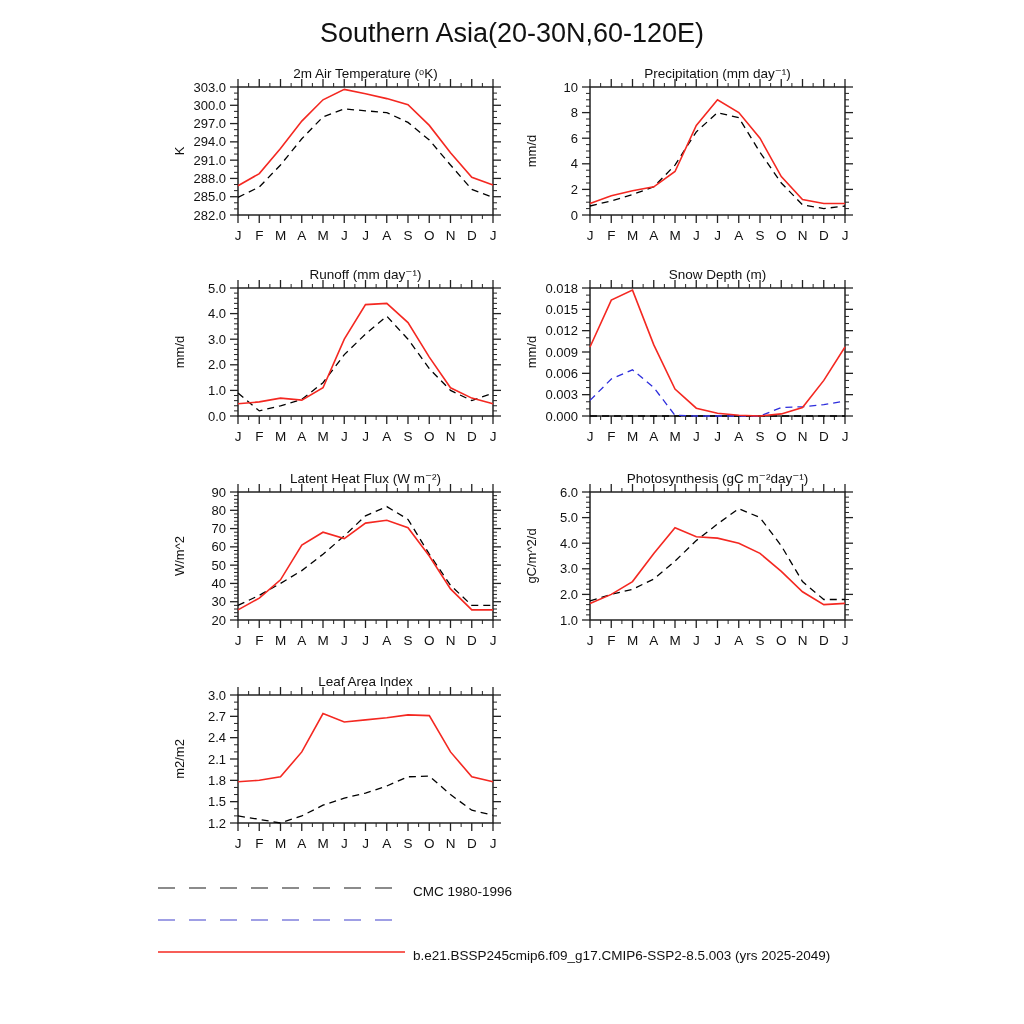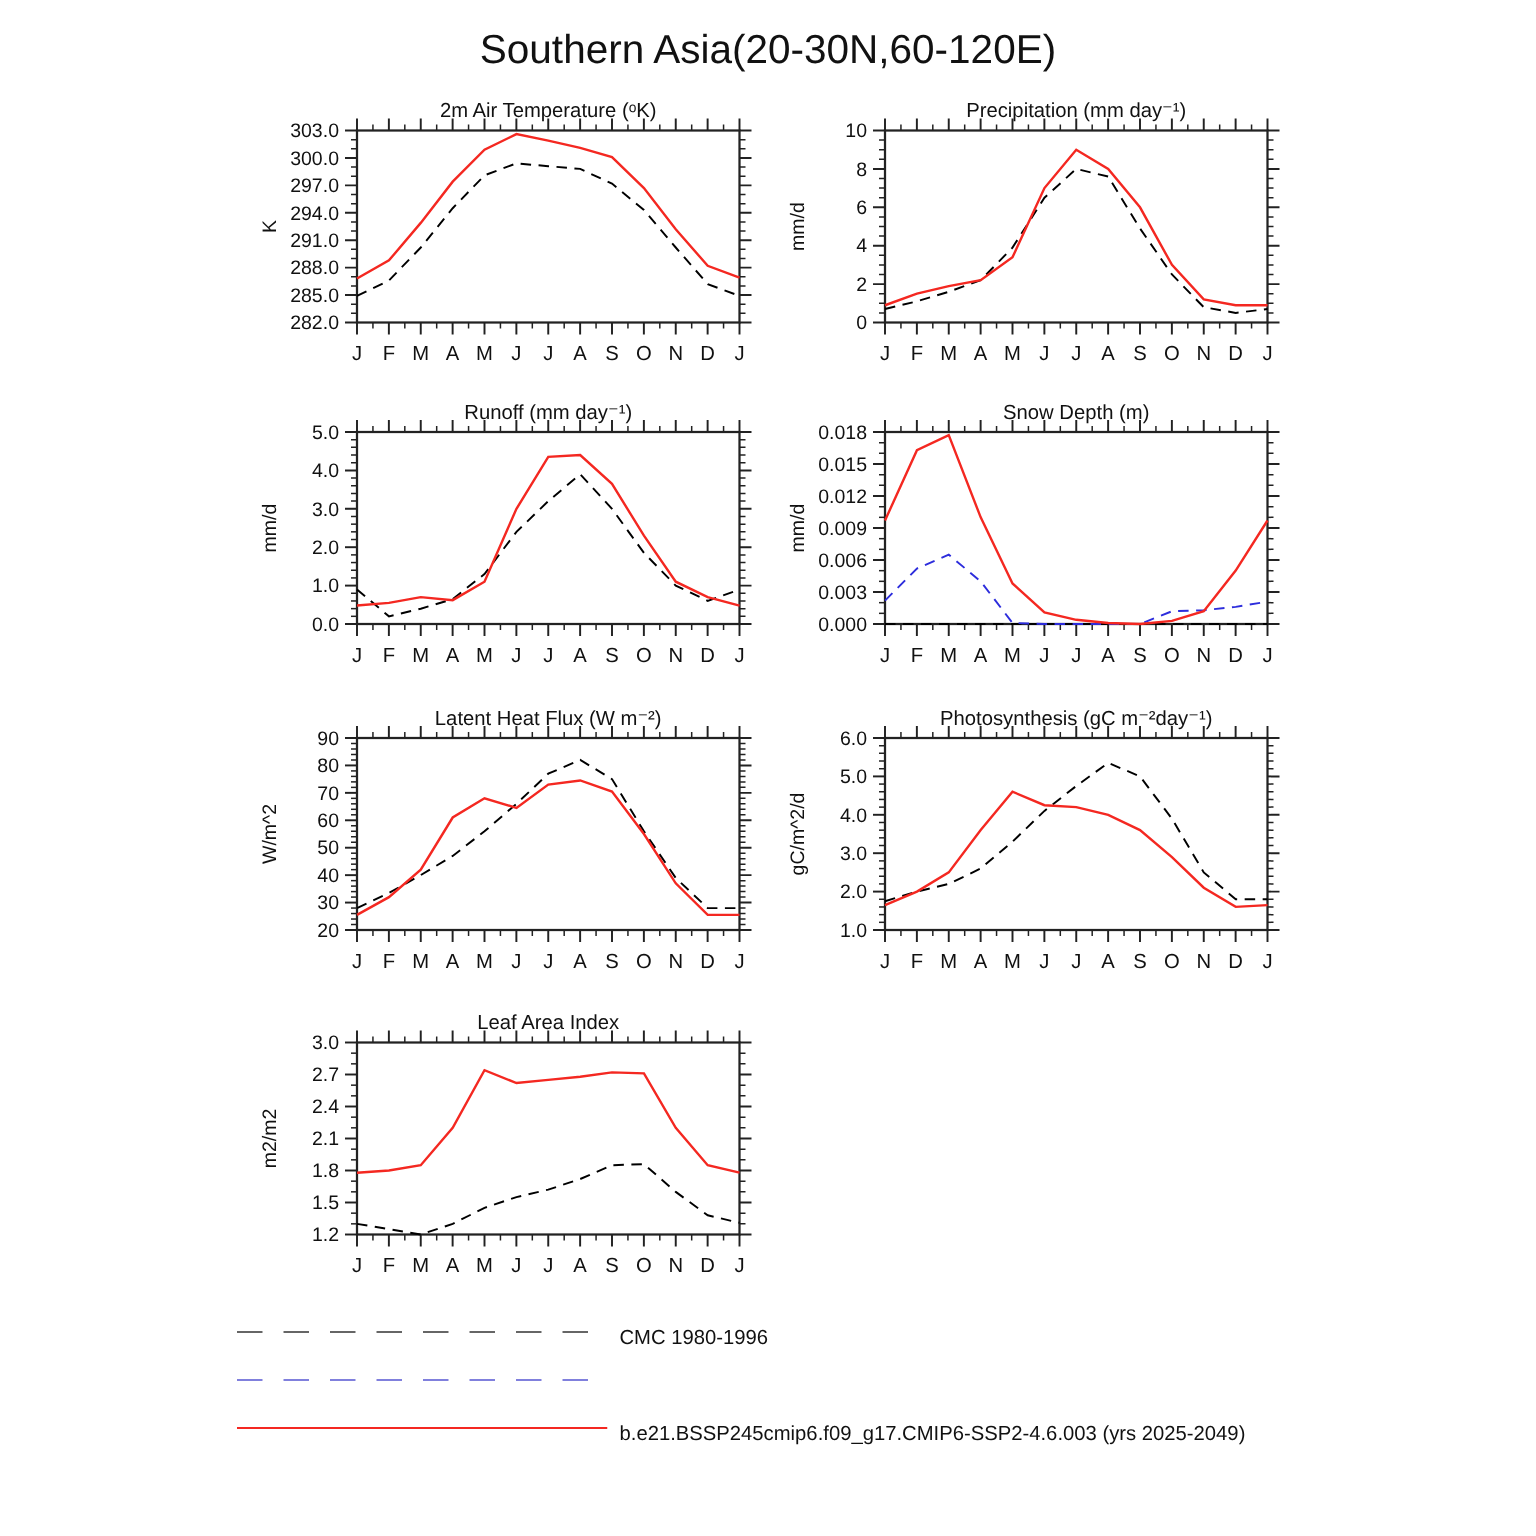--- a/index.html
+++ b/index.html
@@ -927,16 +927,16 @@
     </div>
     <div class="legend-row" style="top:40px;">
       <svg class="lsvg" viewBox="0 0 247 8">
         <line x1="0" y1="4" x2="247" y2="4" stroke="#8080dd" stroke-width="1.4" stroke-dasharray="17 14"></line>
       </svg>
     </div>
     <div class="legend-row" style="top:72px;">
       <svg class="lsvg" viewBox="0 0 247 8">
         <line x1="0" y1="4" x2="247" y2="4" stroke="#f42821" stroke-width="1.4"></line>
       </svg>
-      <span class="llabel">b.e21.BSSP245cmip6.f09_g17.CMIP6-SSP2-4.6.003 (yrs 2025-2049)</span>
+      <span class="llabel">b.e21.BSSP245cmip6.f09_g17.CMIP6-SSP2-8.5.003 (yrs 2025-2049)</span>
     </div>
   </div>
 </div>
 
 </body></html>

